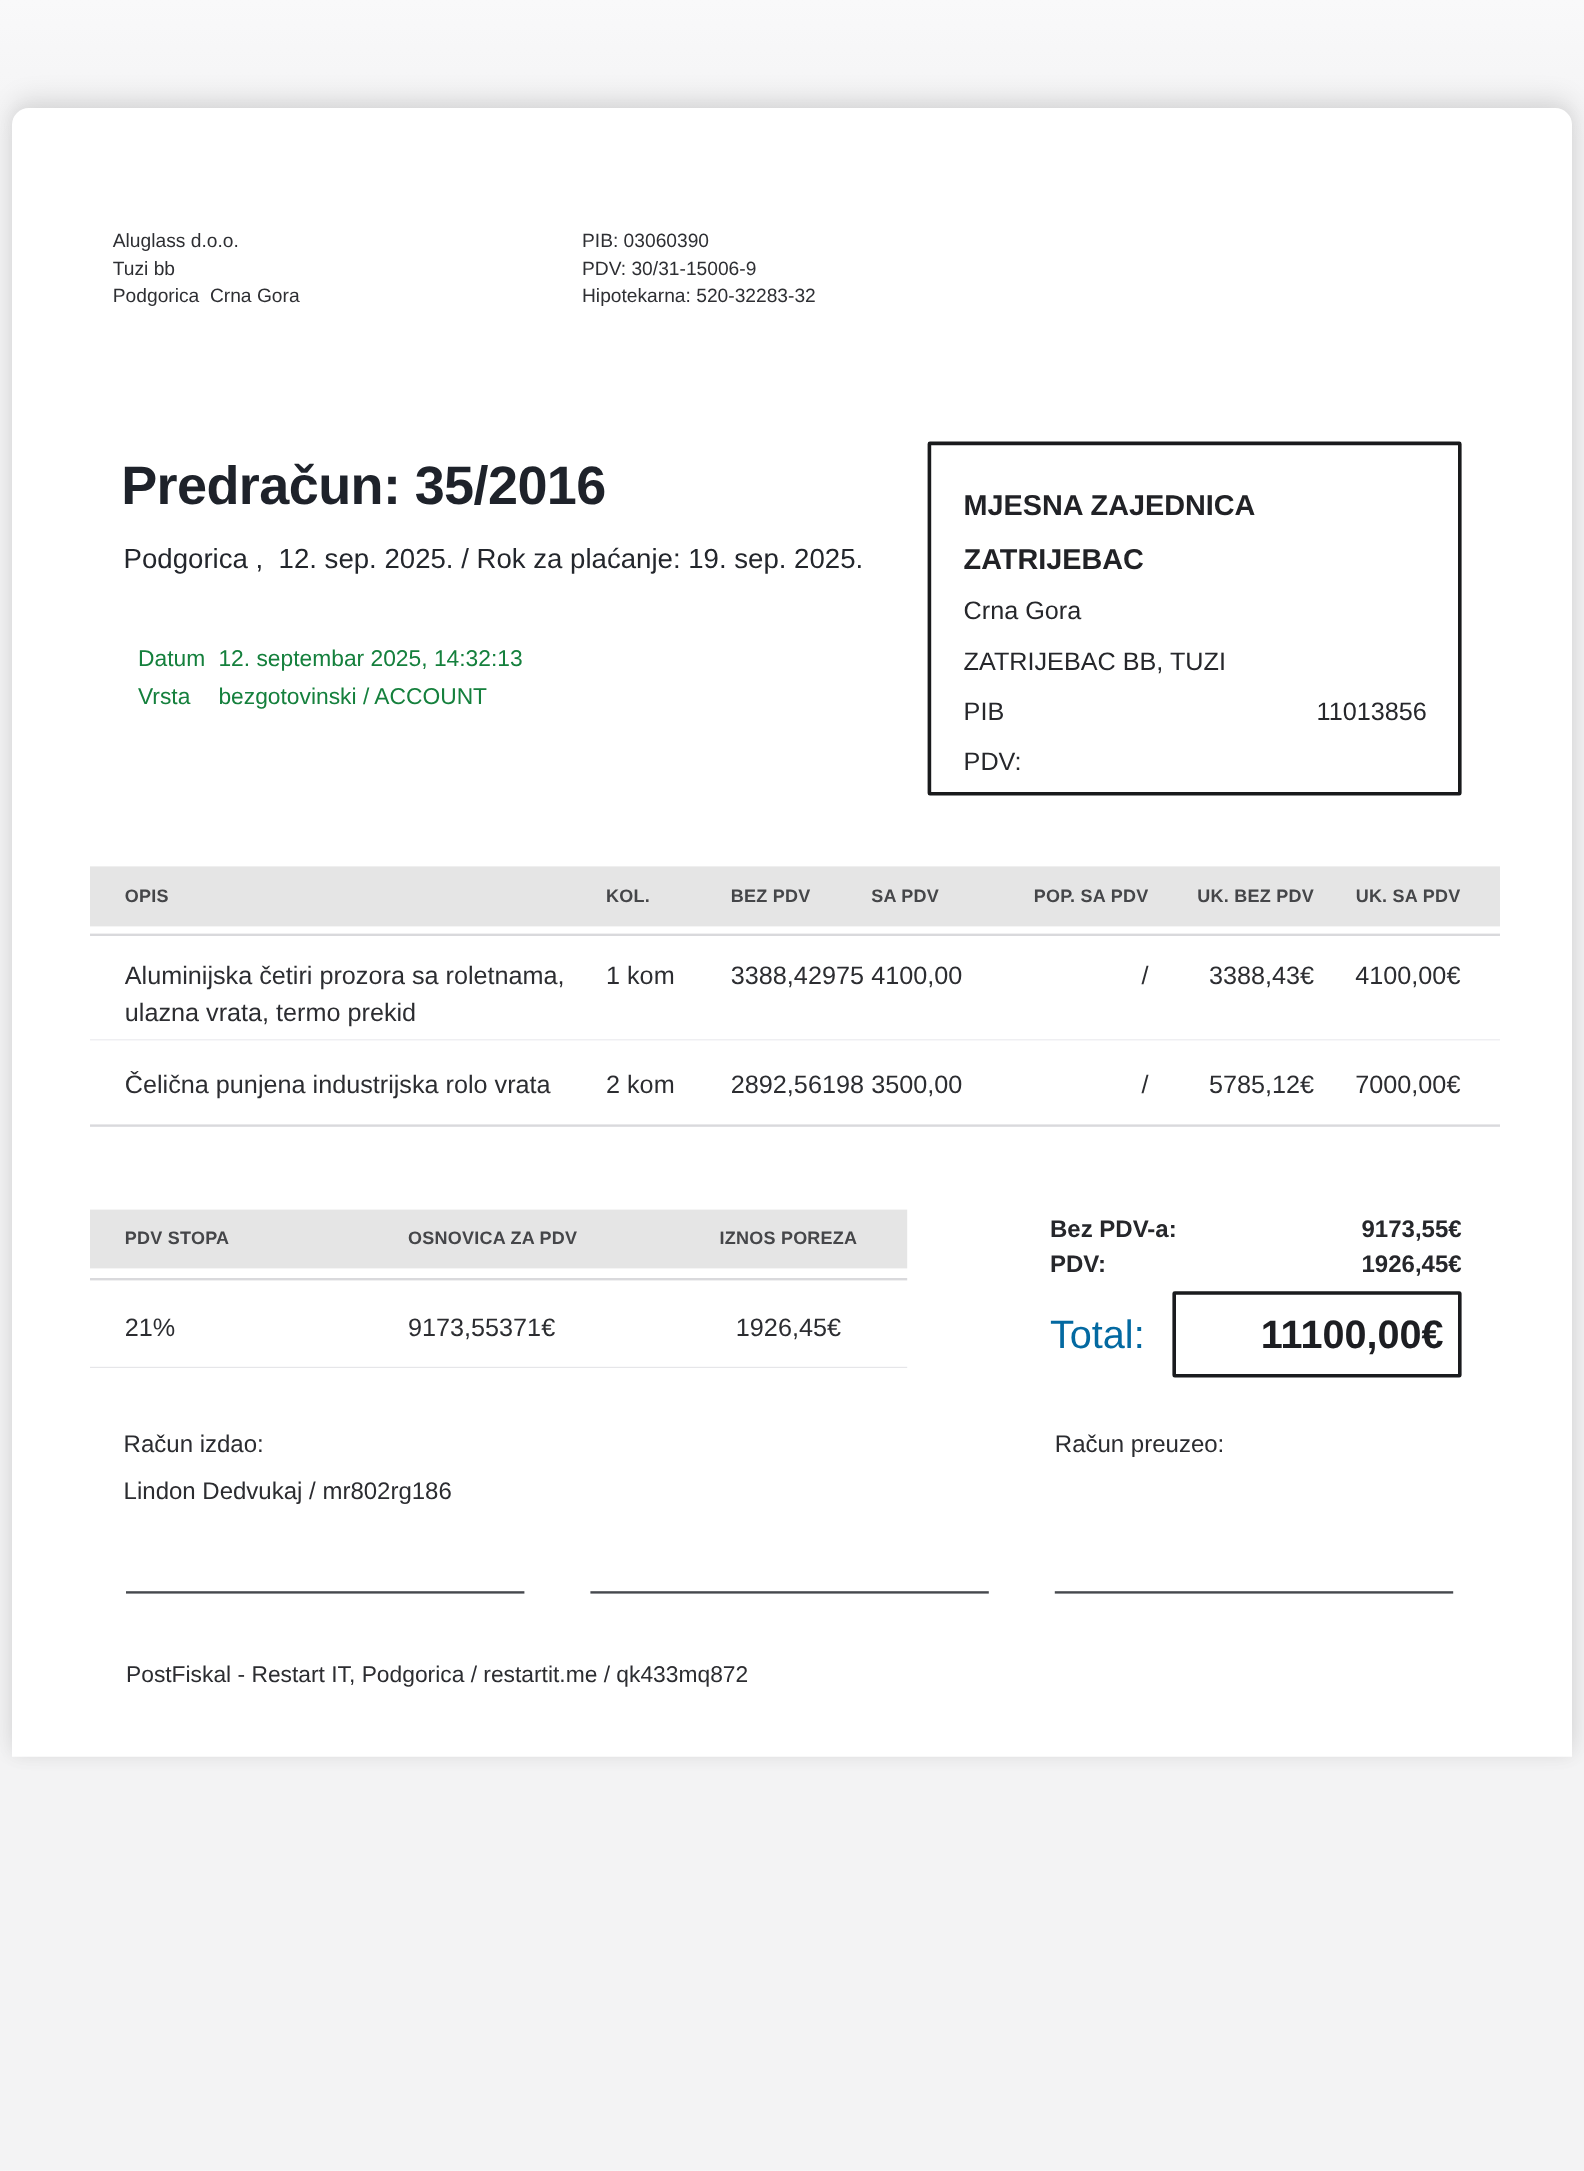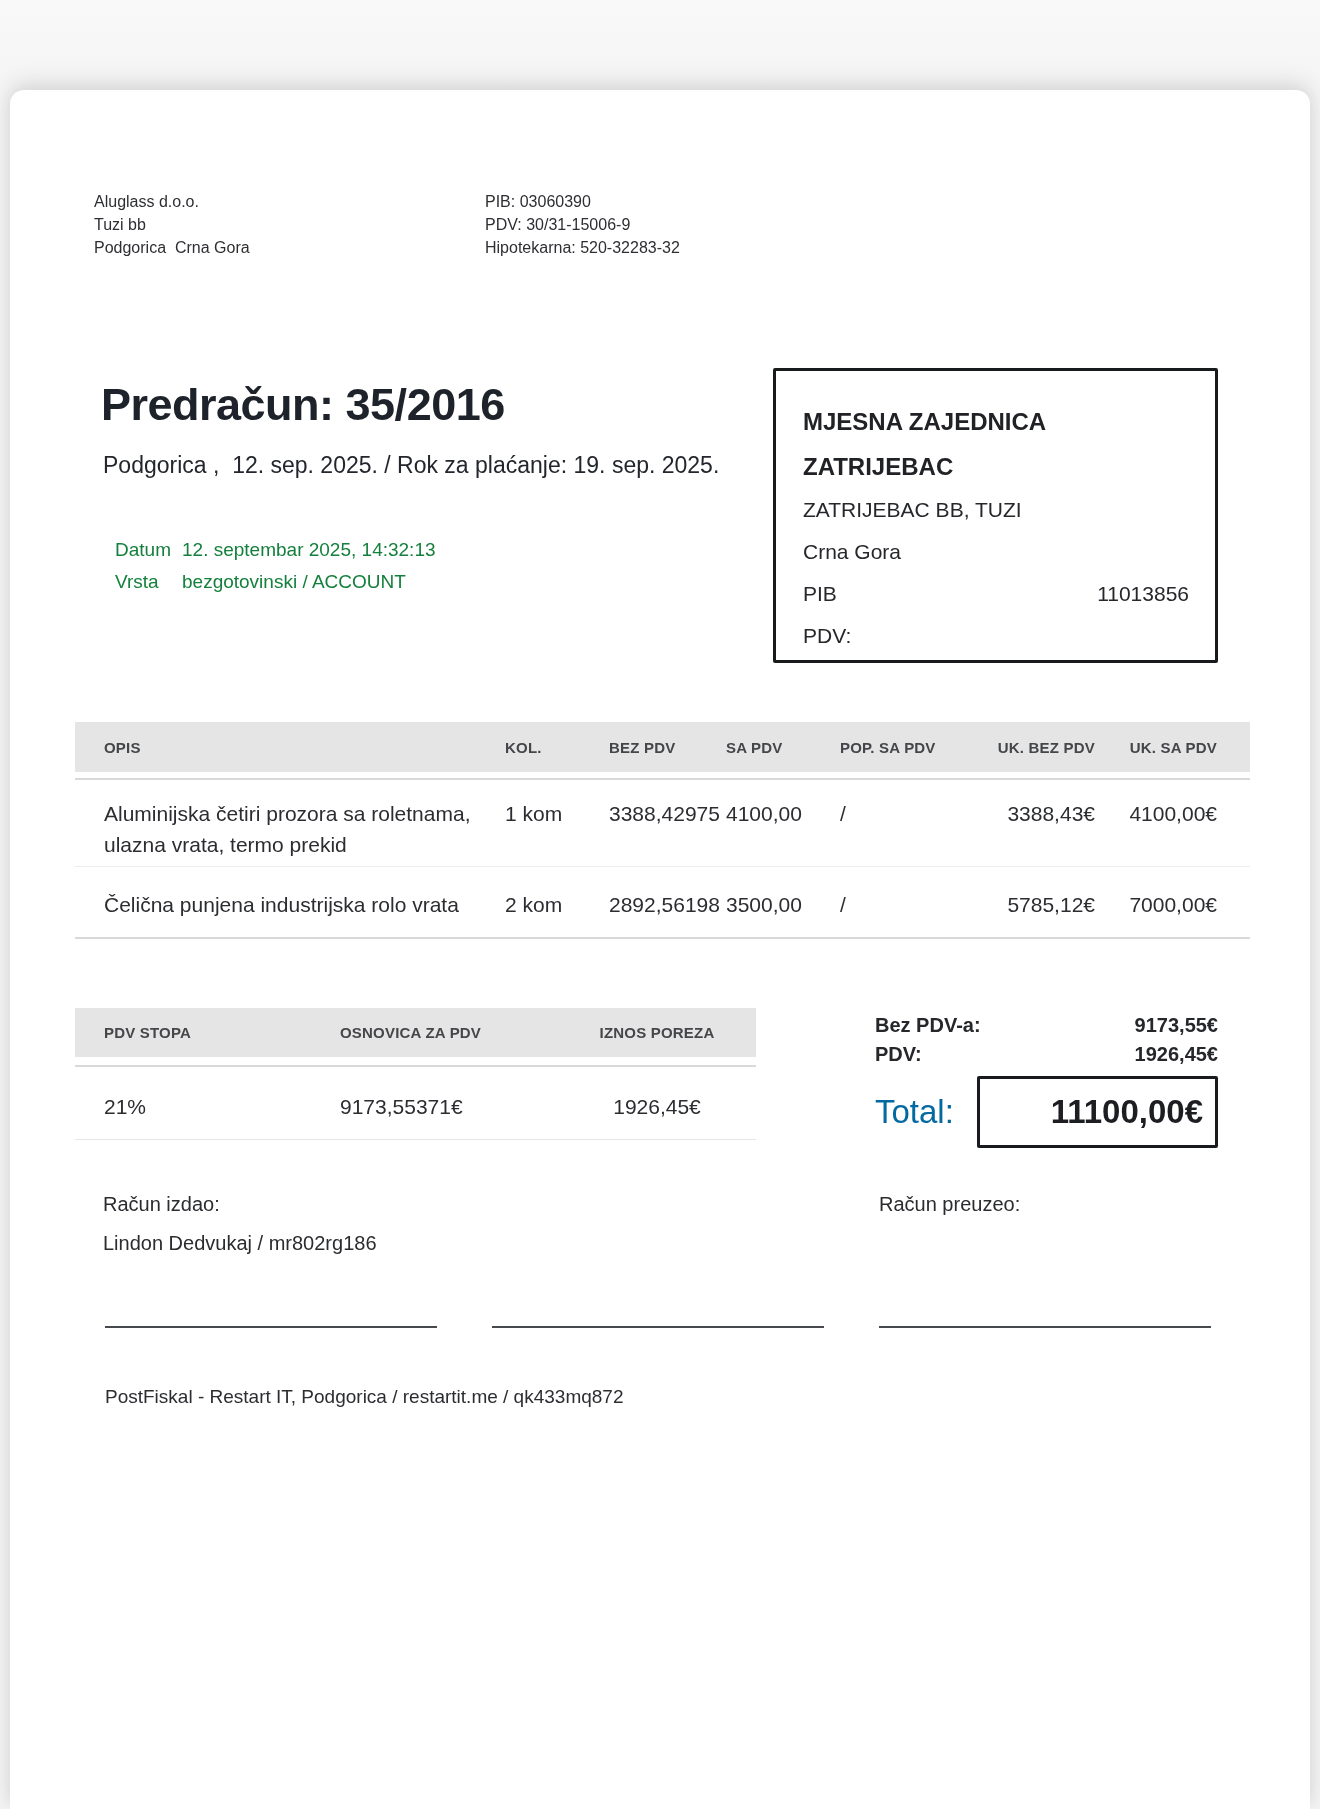--- a/index.html
+++ b/index.html
@@ -8,21 +8,21 @@
     position: relative;
     width: 1320px;
     height: 1809px;
     background: linear-gradient(180deg, #f9f9fa 0%, #f3f3f4 120px, #f3f3f4 100%);
     overflow: hidden;
     color: #2b2c30;
   }
   .card {
     position: absolute;
     left: 10px; top: 90px;
-    width: 1300px; height: 1719px;
+    width: 1300px; height: 1374px;
     background: #ffffff;
     border-radius: 14px 14px 0 0;
     box-shadow: 0 -8px 22px rgba(0,0,0,0.10), 0 0 14px rgba(0,0,0,0.05);
   }
   .abs { position: absolute; }
 
   
   .seller   { left: 84px;  top: 100px; font-size: 16px; line-height: 23px; color: #2e2f33; }
   .fiscal   { left: 475px; top: 100px; font-size: 16px; line-height: 23px; color: #2e2f33; }
   .pre { white-space: pre; }
@@ -52,21 +52,21 @@
   .tbl-divider { height: 2px; background: #d9d9dc; }
   .tbl-divider-light { height: 1px; background: #ececef; }
   .row { display: grid; font-size: 21px; color: #2c2d31; }
 
   
   .items { left: 65px; top: 632px; width: 1175px; }
   .items .tbl-head, .items .row { grid-template-columns: 430px 100px 112px 112px 128px 138px 155px; }
   .c-opis  { padding-left: 29px; }
   .c-bez   { padding-left: 4px; }
   .c-sa    { padding-left: 9px; }
-  .c-pop   { padding-left: 11px; }
+  .c-pop   { padding-left: 11px; text-align: right; }
   .c-ukbez { text-align: right; }
   .c-uksa  { text-align: right; padding-right: 33px; }
   .items .row-1 { padding: 18px 0 6px; line-height: 31px; }
   .items .row-2 { padding: 22px 0 17px; line-height: 31px; }
 
   
   .tax { left: 65px; top: 918px; width: 681px; }
   .tax .tbl-head { height: 49px; }
   .tax .tbl-head, .tax .row { grid-template-columns: 265px 230px 186px; }
   .t-stopa { padding-left: 29px; }
@@ -123,22 +123,22 @@
       </div>
       <div class="meta-row">
         <span class="meta-label">Vrsta</span>
         <span>bezgotovinski / ACCOUNT</span>
       </div>
     </div>
 
     <div class="abs customer-box">
       <div class="customer-name">MJESNA ZAJEDNICA</div>
       <div class="customer-name">ZATRIJEBAC</div>
+      <div class="customer-line">Crna Gora</div>
       <div class="customer-line">ZATRIJEBAC BB, TUZI</div>
-      <div class="customer-line">Crna Gora</div>
       <div class="customer-line customer-pib">
         <span>PIB</span>
         <span>11013856</span>
       </div>
       <div class="customer-line">PDV:</div>
     </div>
 
     <div class="abs items">
       <div class="tbl-head">
         <div class="c-opis">OPIS</div>

